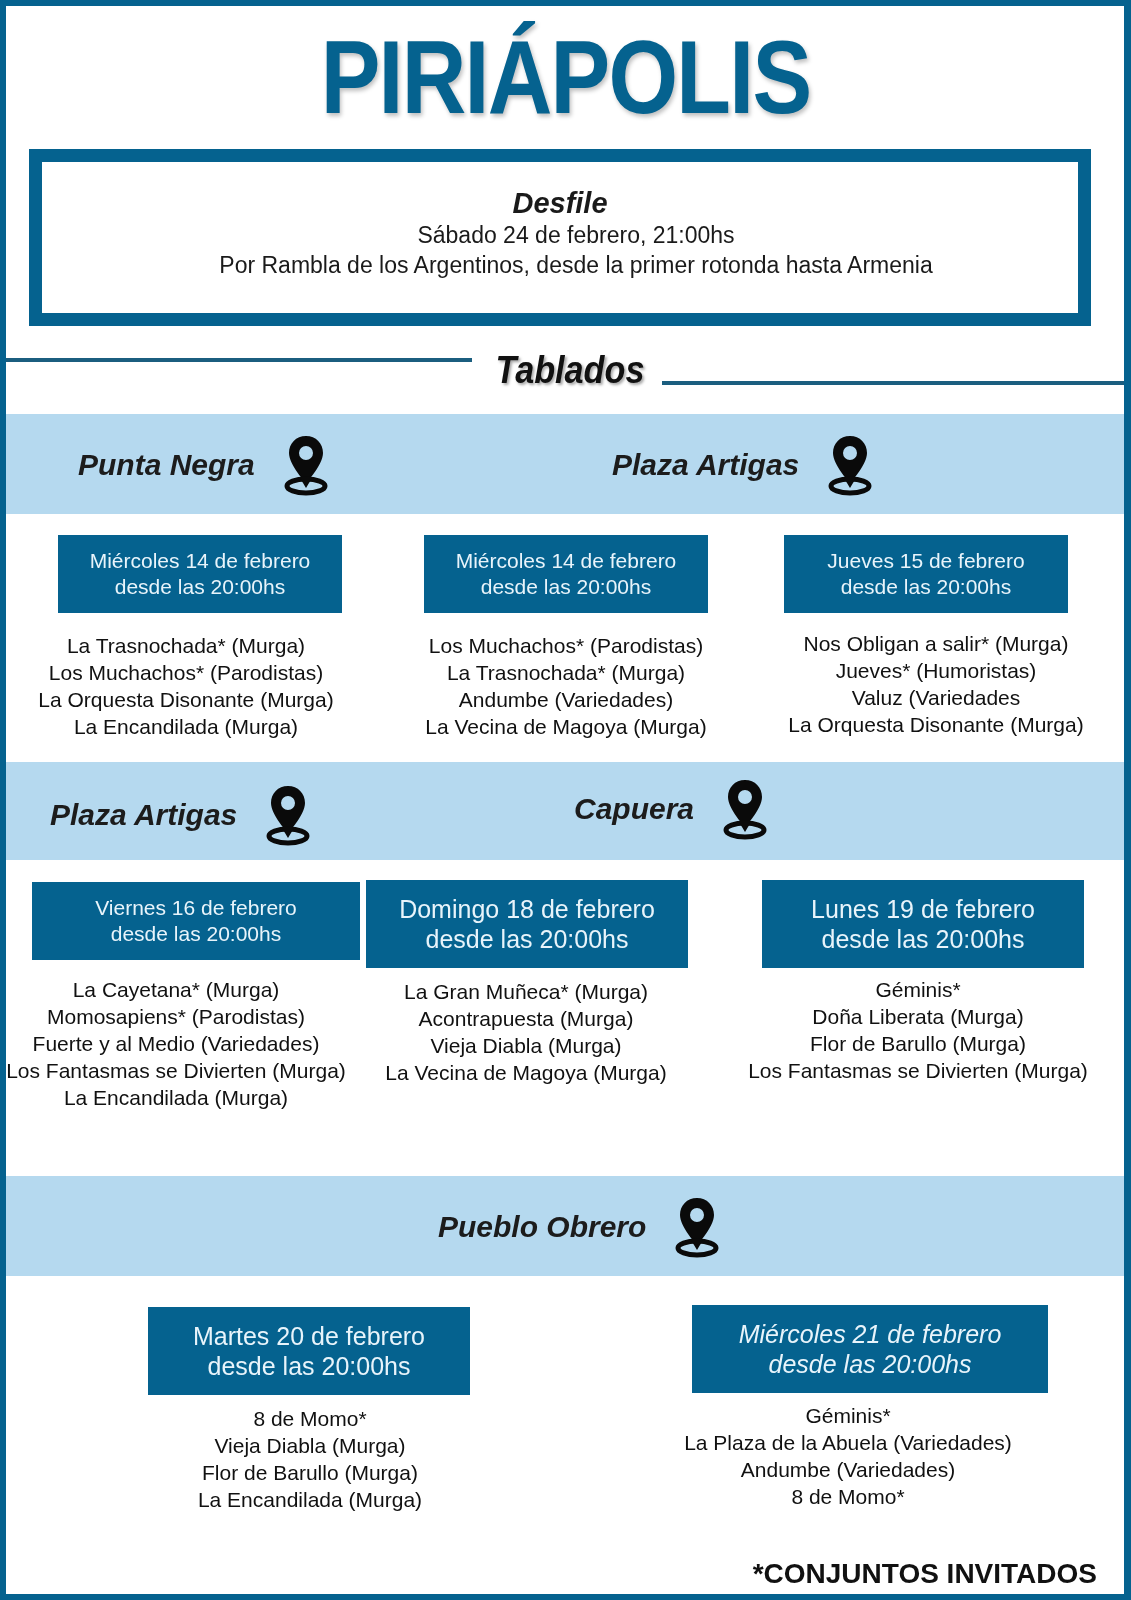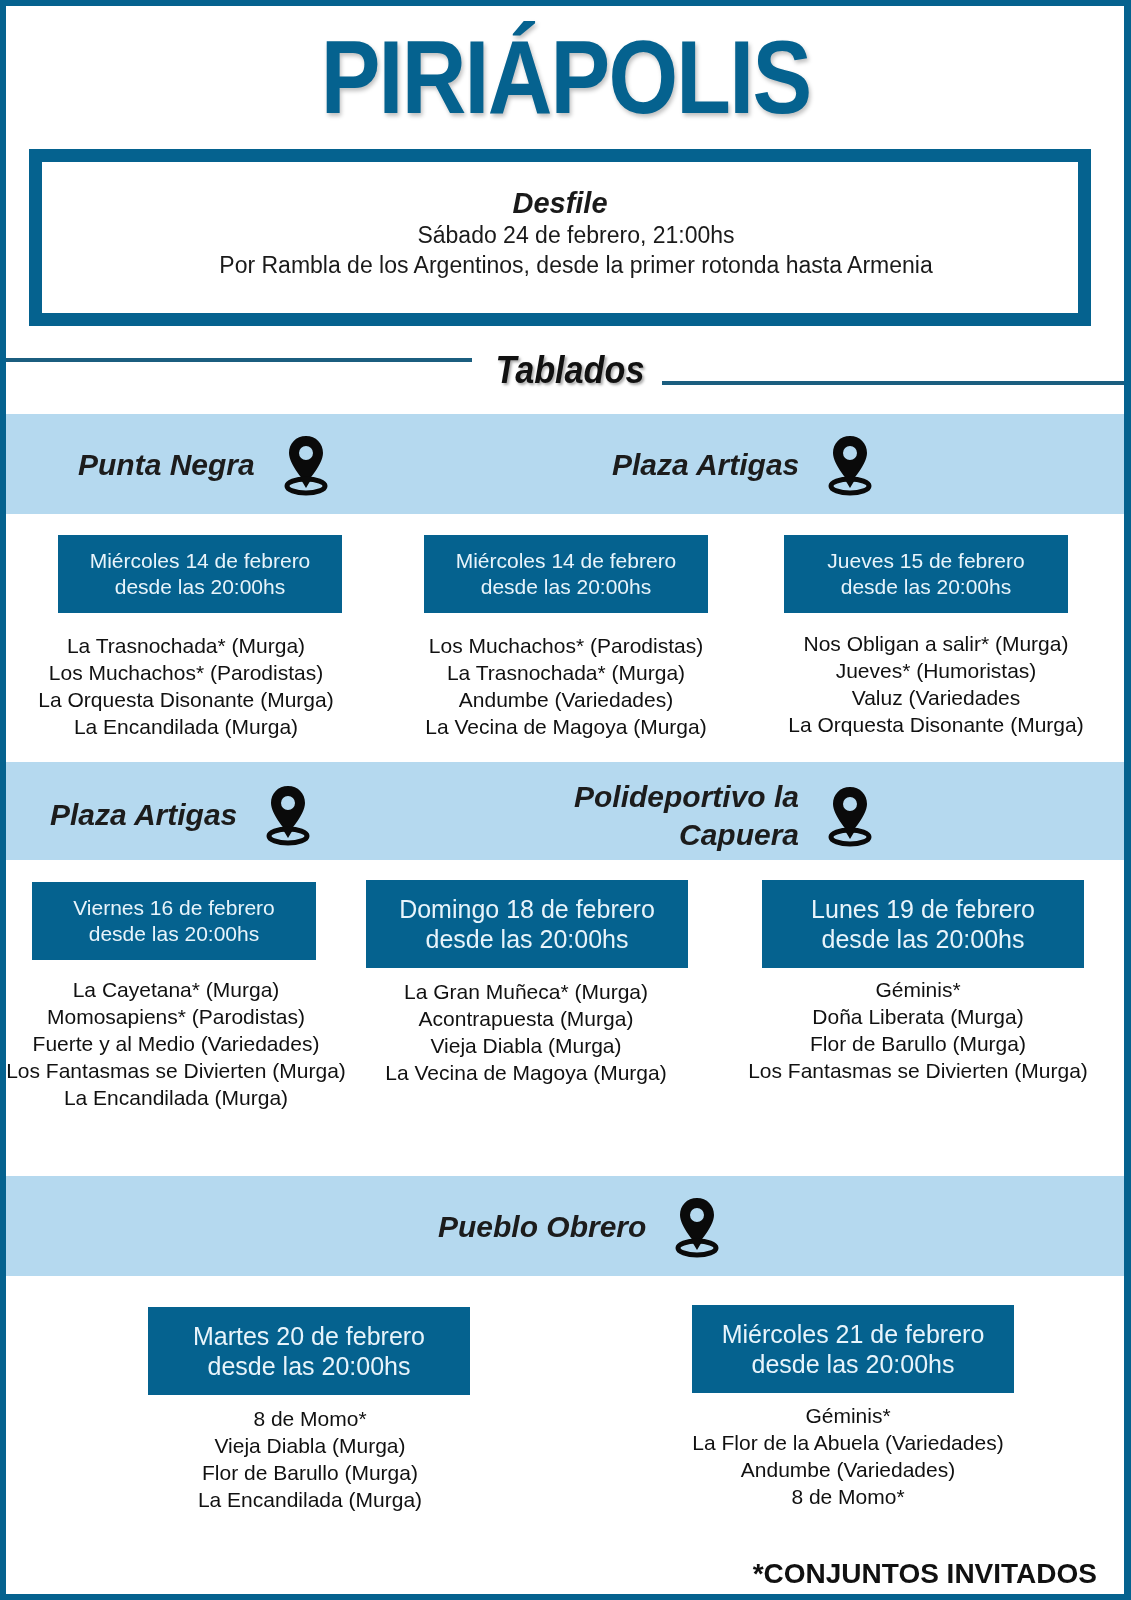--- a/index.html
+++ b/index.html
@@ -113,31 +113,30 @@
 <div class="venue" style="left:50px; top:784px;">
   <span class="venue-name">Plaza Artigas</span>
   <svg class="pin" viewBox="0 0 46 62">
       <path d="M23 2C13 2 6 9.5 6 19c0 12 17 30 17 30s17-18 17-30C40 9.5 33 2 23 2zm0 24a7 7 0 1 1 0-14 7 7 0 0 1 0 14z" fill="#0a0a0a"></path>
       <ellipse cx="23" cy="52" rx="19" ry="7" fill="none" stroke="#0a0a0a" stroke-width="5"></ellipse>
       <path d="M17 44l6 10 6-10z" fill="#0a0a0a"></path>
     </svg>
 </div>
 <div class="venue" style="left:574px; top:778px;">
   <span class="venue-name">
-    <span style="display:block">Polideportivo la</span>
     <span style="display:block">Capuera</span>
   </span>
   <svg class="pin" viewBox="0 0 46 62">
       <path d="M23 2C13 2 6 9.5 6 19c0 12 17 30 17 30s17-18 17-30C40 9.5 33 2 23 2zm0 24a7 7 0 1 1 0-14 7 7 0 0 1 0 14z" fill="#0a0a0a"></path>
       <ellipse cx="23" cy="52" rx="19" ry="7" fill="none" stroke="#0a0a0a" stroke-width="5"></ellipse>
       <path d="M17 44l6 10 6-10z" fill="#0a0a0a"></path>
     </svg>
 </div>
 
-<div class="datebox" style="left:32px; top:882px; width:284px; height:78px;">
+<div class="datebox" style="left:32px; top:882px; width:328px; height:78px;">
   <span class="db-sm">Viernes 16 de febrero</span>
   <span class="db-sm">desde las 20:00hs</span>
 </div>
 <div class="datebox" style="left:366px; top:880px; width:322px; height:88px;">
   <span class="db-lg">Domingo 18 de febrero</span>
   <span class="db-lg">desde las 20:00hs</span>
 </div>
 <div class="datebox" style="left:762px; top:880px; width:322px; height:88px;">
   <span class="db-lg">Lunes 19 de febrero</span>
   <span class="db-lg">desde las 20:00hs</span>
@@ -170,31 +169,31 @@
       <path d="M23 2C13 2 6 9.5 6 19c0 12 17 30 17 30s17-18 17-30C40 9.5 33 2 23 2zm0 24a7 7 0 1 1 0-14 7 7 0 0 1 0 14z" fill="#0a0a0a"></path>
       <ellipse cx="23" cy="52" rx="19" ry="7" fill="none" stroke="#0a0a0a" stroke-width="5"></ellipse>
       <path d="M17 44l6 10 6-10z" fill="#0a0a0a"></path>
     </svg>
 </div>
 
 <div class="datebox" style="left:148px; top:1307px; width:322px; height:88px;">
   <span class="db-lg">Martes 20 de febrero</span>
   <span class="db-lg">desde las 20:00hs</span>
 </div>
-<div class="datebox" style="left:692px; top:1305px; width:322px; height:88px;">
+<div class="datebox" style="left:692px; top:1305px; width:356px; height:88px;font-style:italic;">
   <span class="db-lg">Miércoles 21 de febrero</span>
   <span class="db-lg">desde las 20:00hs</span>
 </div>
 
 <div class="lineup" style="left:130px; top:1405px; width:360px;">
   <span class="act"><b>8 de Momo*</b></span>
   <span class="act"><span>Vieja Diabla</span> <span>(Murga)</span></span>
   <span class="act"><span>Flor de Barullo</span> <span>(Murga)</span></span>
   <span class="act"><span>La Encandilada</span> <span>(Murga)</span></span>
 </div>
 <div class="lineup" style="left:648px; top:1402px; width:400px;">
   <span class="act"><b>Géminis*</b></span>
-  <span class="act"><span>La Flor de la Abuela</span> <span>(Variedades)</span></span>
+  <span class="act"><span>La Plaza de la Abuela</span> <span>(Variedades)</span></span>
   <span class="act"><span>Andumbe</span> <span>(Variedades)</span></span>
   <span class="act"><b>8 de Momo*</b></span>
 </div>
 
 <div class="footnote">*CONJUNTOS INVITADOS</div>
 
 </body></html>

